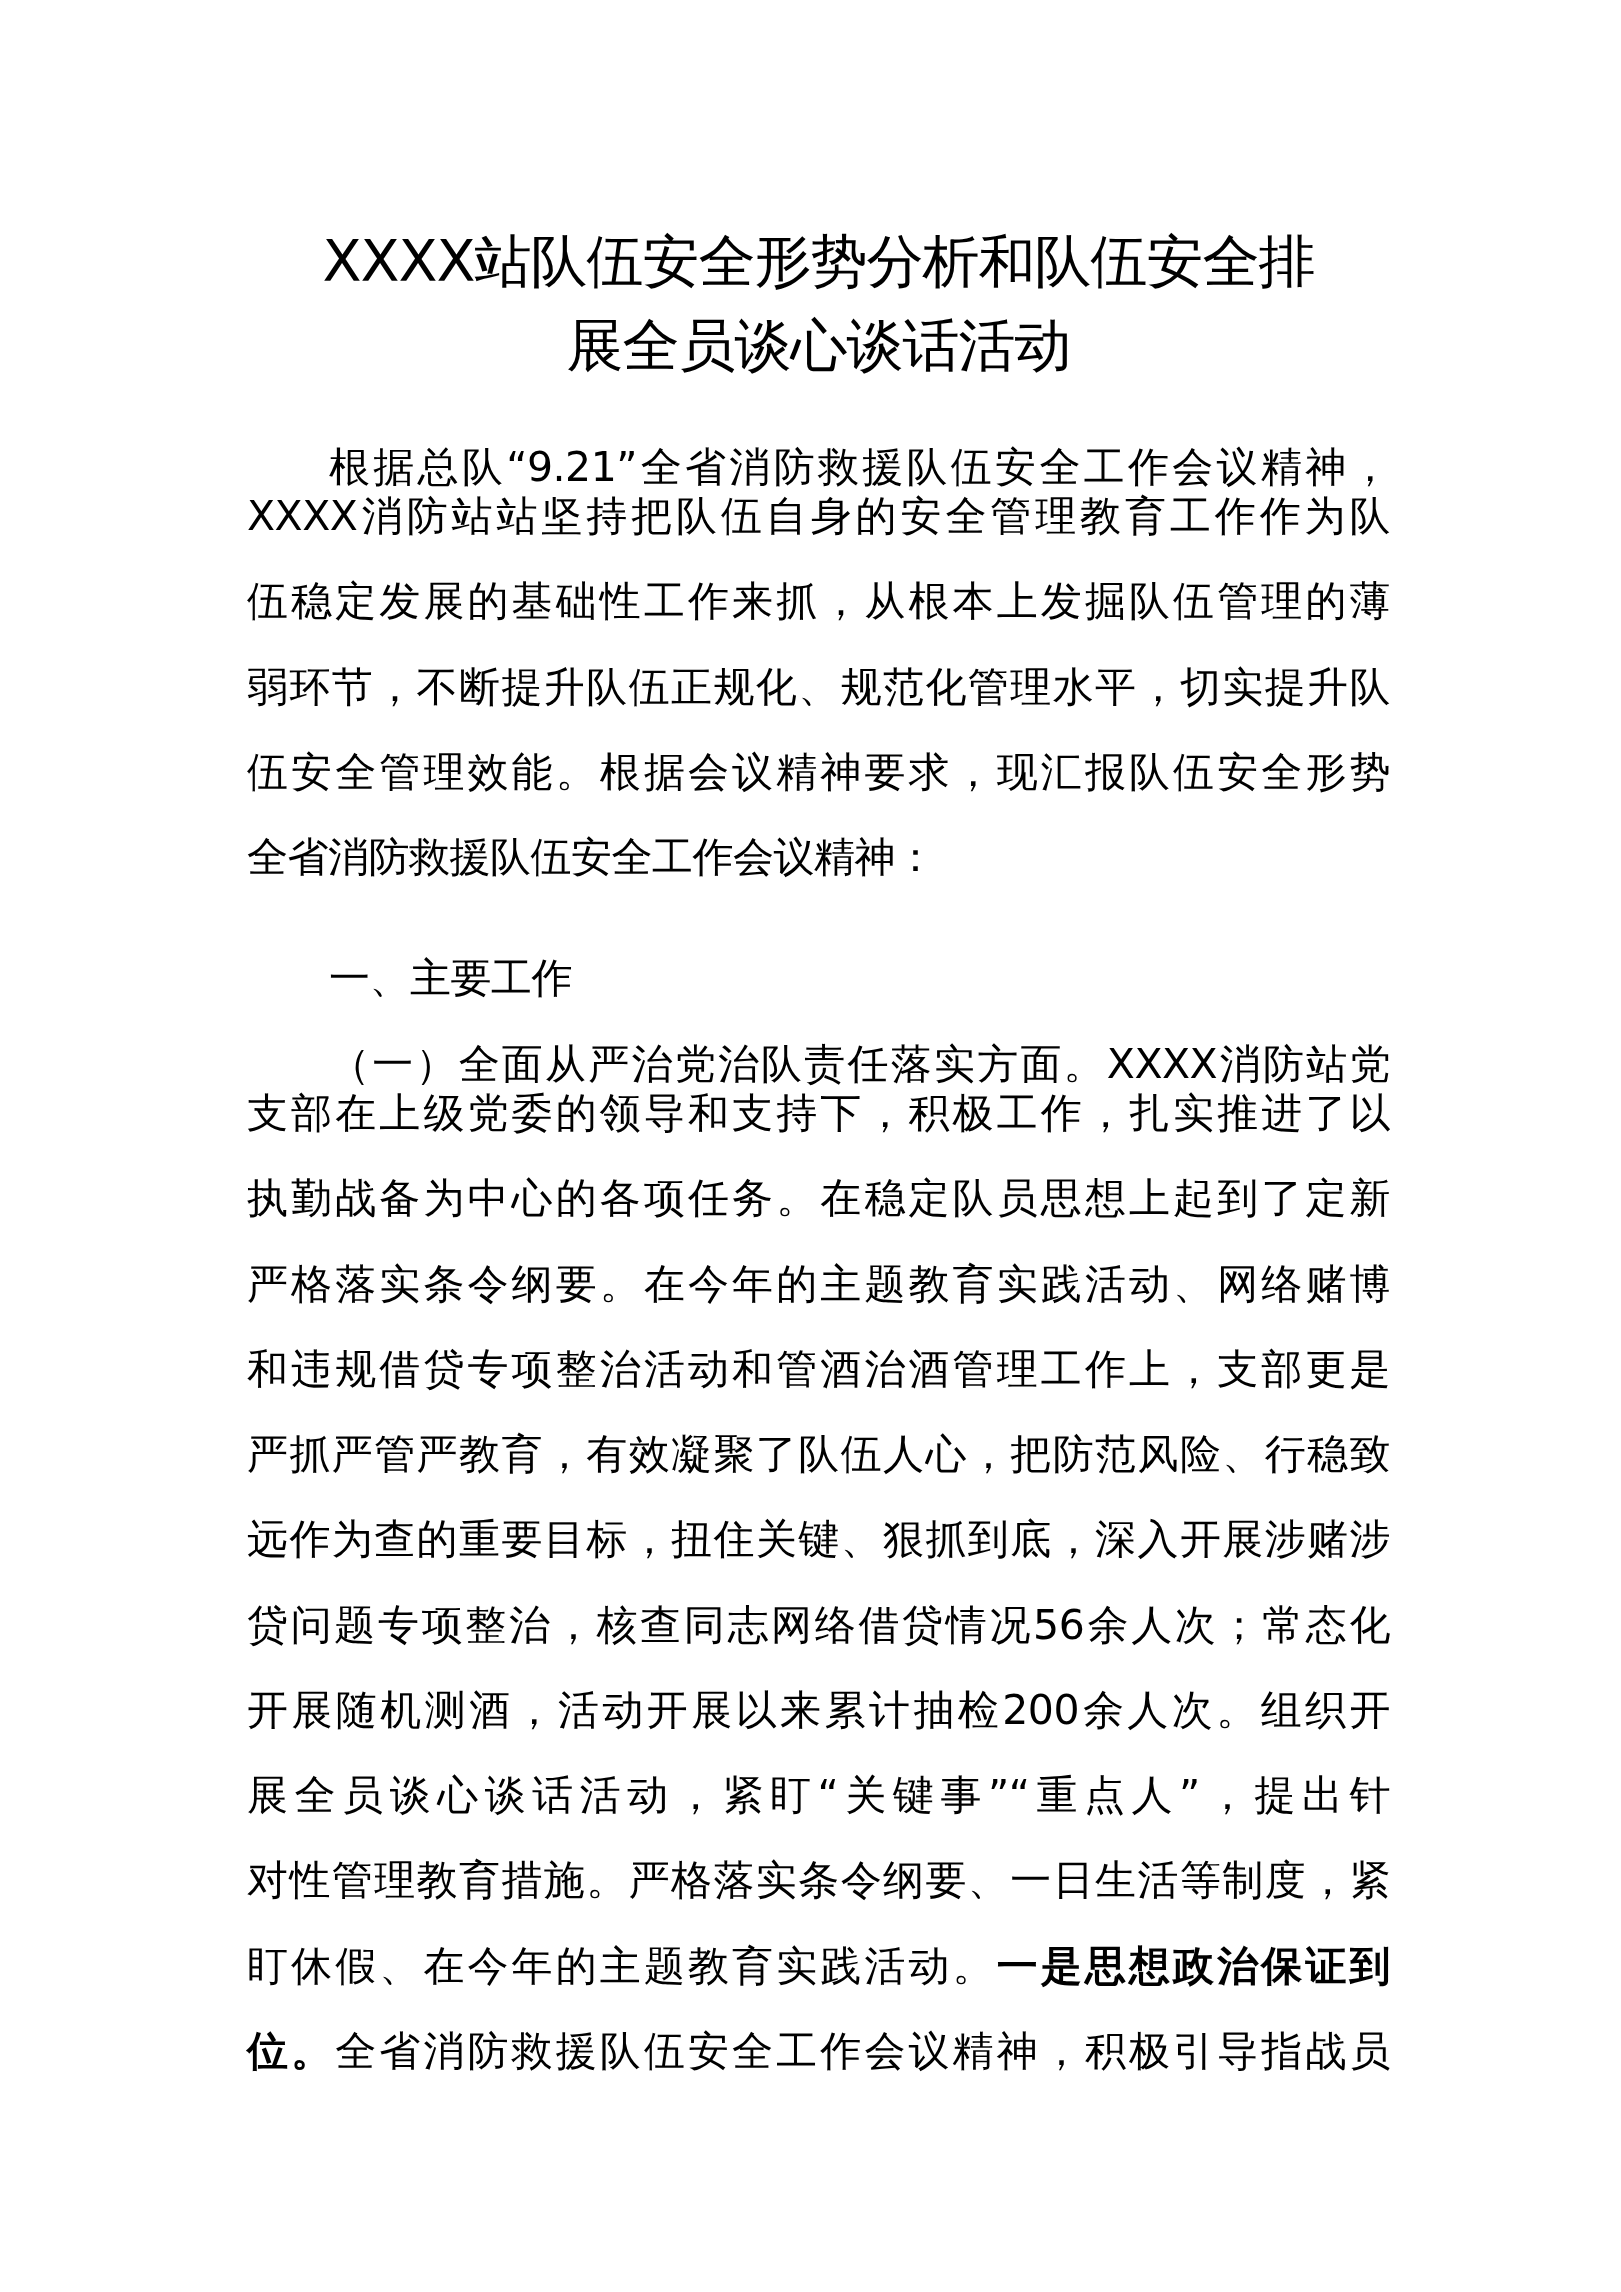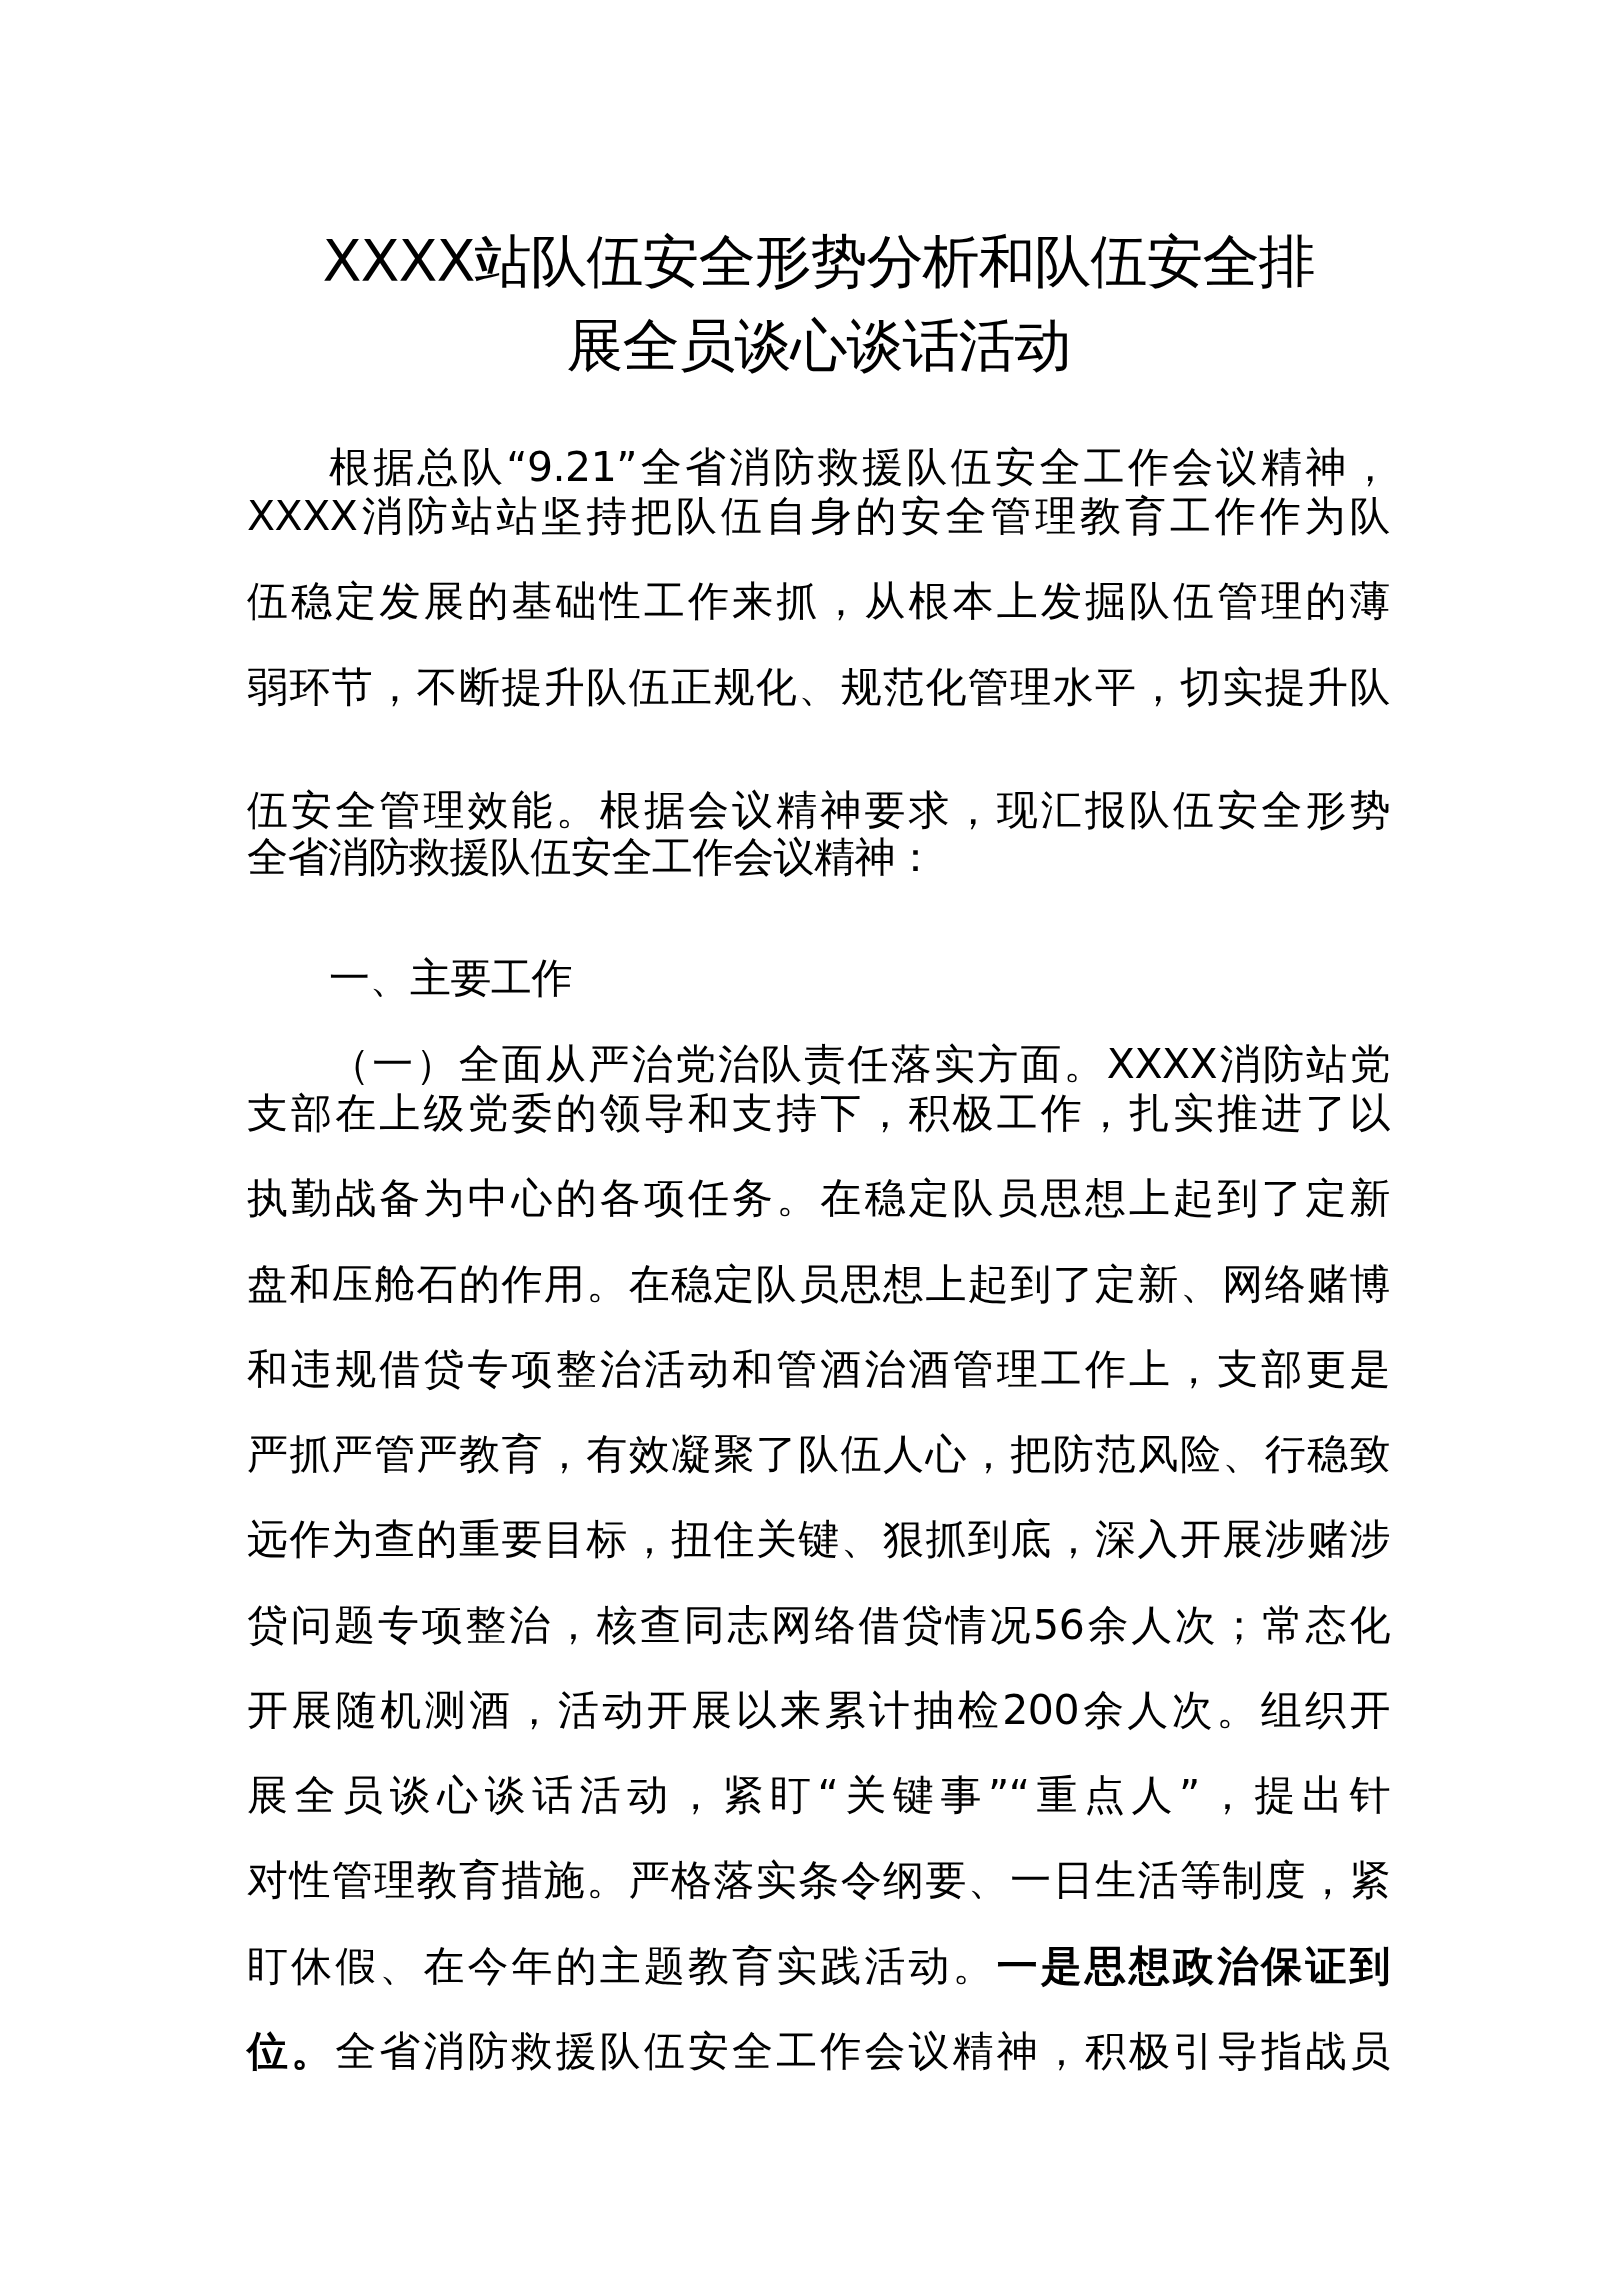--- a/index.html
+++ b/index.html
@@ -55,31 +55,31 @@
 <div class="page">
 
   <div class="title l1">XXXX站队伍安全形势分析和队伍安全排</div>
   <div class="title l2">展全员谈心谈话活动</div>
 
   <div>
     <div class="line indent" style="top:404px;">根据总队“9.21”全省消防救援队伍安全工作会议精神，</div>
     <div class="line" style="top:489px;">XXXX消防站站坚持把队伍自身的安全管理教育工作作为队</div>
     <div class="line" style="top:574px;">伍稳定发展的基础性工作来抓，从根本上发掘队伍管理的薄</div>
     <div class="line" style="top:660px;">弱环节，不断提升队伍正规化、规范化管理水平，切实提升队</div>
-    <div class="line" style="top:783px;">伍安全管理效能。根据会议精神要求，现汇报队伍安全形势</div>
+    <div class="line" style="top:745px;">伍安全管理效能。根据会议精神要求，现汇报队伍安全形势</div>
     <div class="line last" style="top:830px;">全省消防救援队伍安全工作会议精神：</div>
   </div>
 
   <div class="line indent heading" style="top:915px;">一、主要工作</div>
 
   <div>
     <div class="line indent" style="top:1001px;">（一）全面从严治党治队责任落实方面。XXXX消防站党</div>
     <div class="line" style="top:1086px;">支部在上级党委的领导和支持下，积极工作，扎实推进了以</div>
     <div class="line" style="top:1171px;">执勤战备为中心的各项任务。在稳定队员思想上起到了定新</div>
-    <div class="line" style="top:1257px;">盘和压舱石的作用。在稳定队员思想上起到了定新、网络赌博</div>
+    <div class="line" style="top:1257px;">严格落实条令纲要。在今年的主题教育实践活动、网络赌博</div>
     <div class="line" style="top:1342px;">和违规借贷专项整治活动和管酒治酒管理工作上，支部更是</div>
     <div class="line" style="top:1427px;">严抓严管严教育，有效凝聚了队伍人心，把防范风险、行稳致</div>
     <div class="line" style="top:1512px;">远作为查的重要目标，扭住关键、狠抓到底，深入开展涉赌涉</div>
     <div class="line" style="top:1598px;">贷问题专项整治，核查同志网络借贷情况56余人次；常态化</div>
     <div class="line" style="top:1683px;">开展随机测酒，活动开展以来累计抽检200余人次。组织开</div>
     <div class="line" style="top:1768px;">展全员谈心谈话活动，紧盯“关键事”“重点人”，提出针</div>
     <div class="line" style="top:1853px;">对性管理教育措施。严格落实条令纲要、一日生活等制度，紧</div>
     <div class="line" style="top:1939px;"><span>盯休假、在今年的主题教育实践活动。</span><span class="bold">一是思想政治保证到</span></div>
     <div class="line" style="top:2024px;"><span class="bold">位。</span><span>全省消防救援队伍安全工作会议精神，积极引导指战员</span></div>
   </div>

